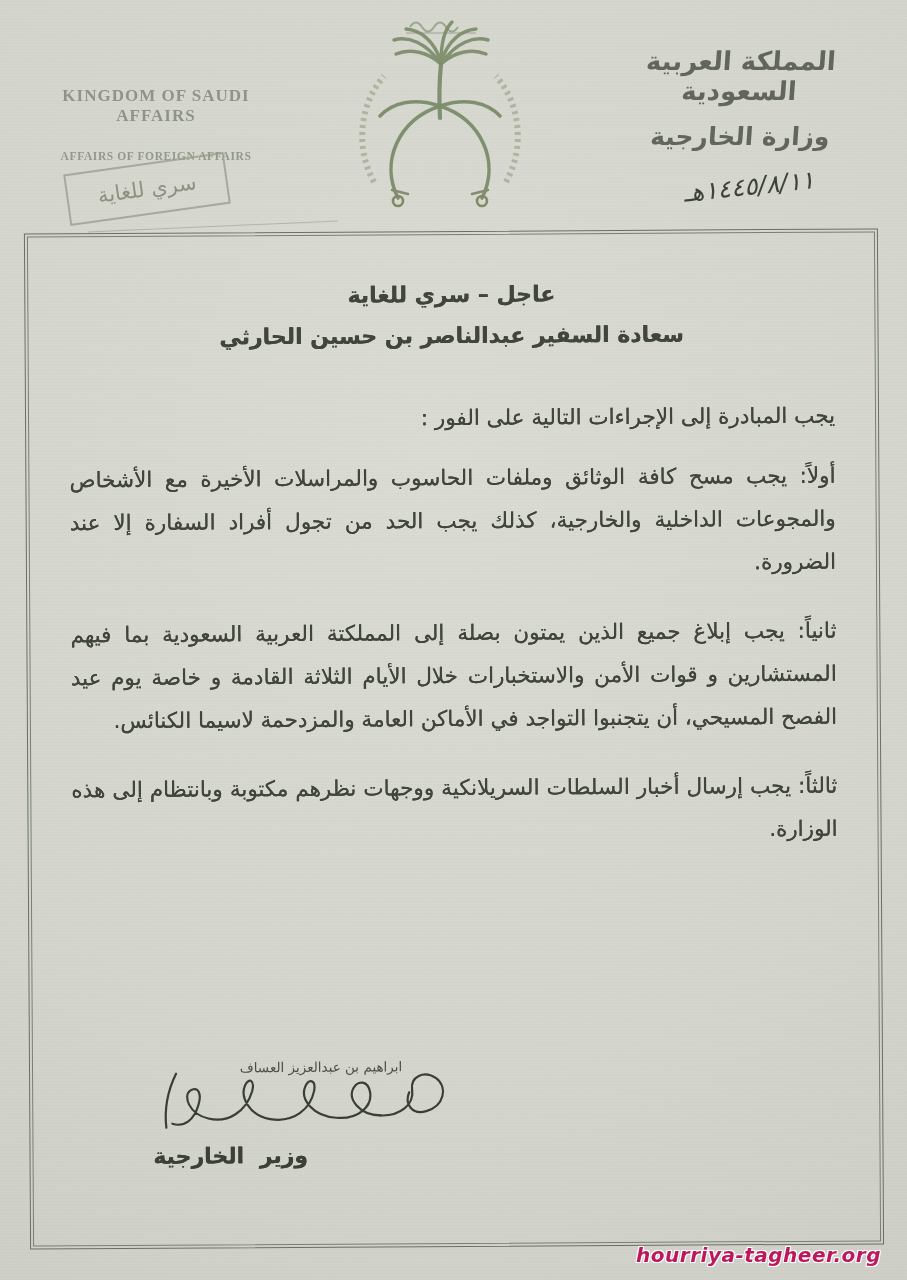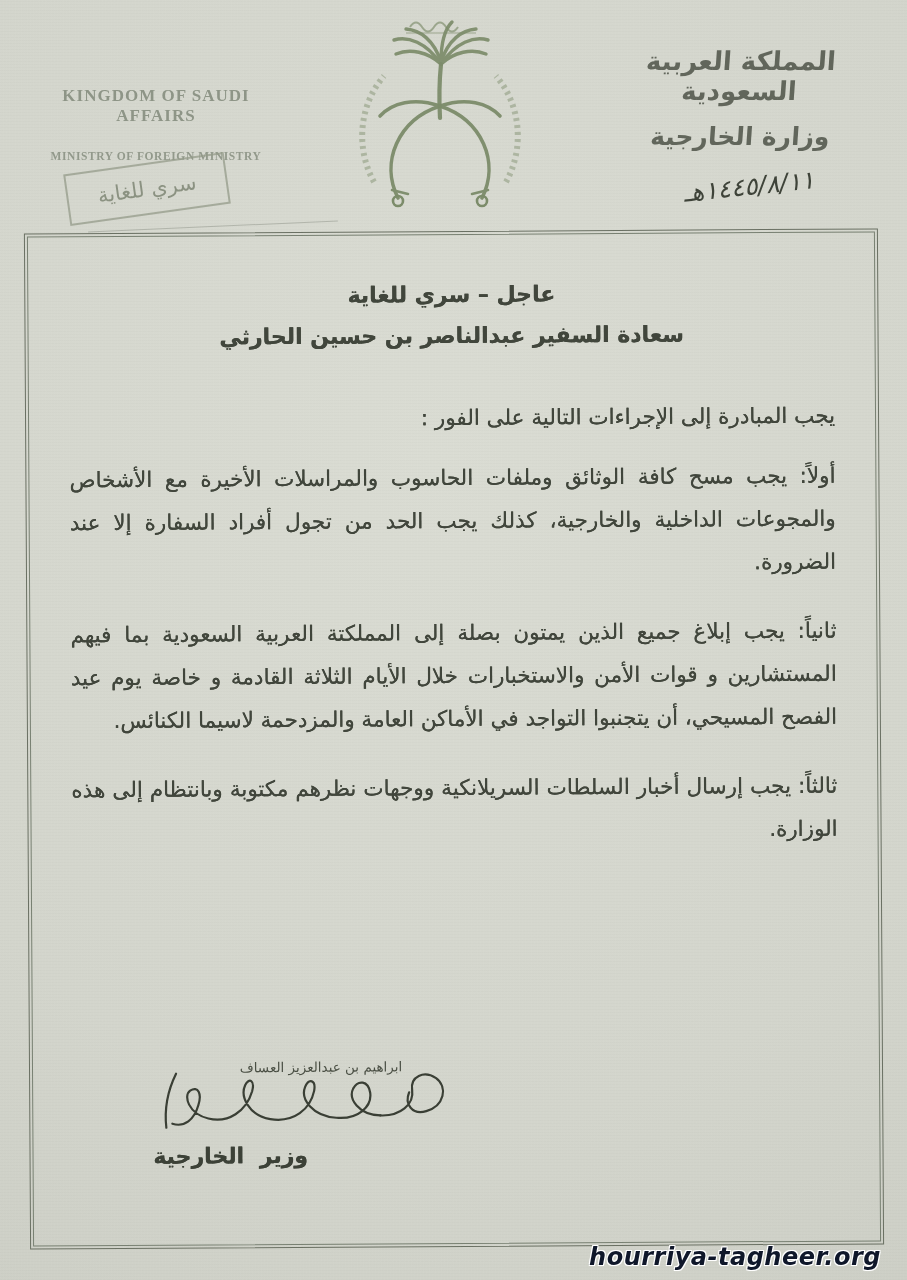--- a/index.html
+++ b/index.html
@@ -81,34 +81,34 @@
   }
   .sig-svg{position:absolute;left:28px;top:14px;}
   .sig-title{
     position:absolute;left:12px;top:92px;width:180px;text-align:center;
     font-size:22px;font-weight:bold;color:#3c4137;direction:rtl;word-spacing:8px;
     text-shadow:.3px 0 0 currentColor;
   }
   
   .watermark{
     position:absolute;right:26px;top:1243px;
-    font-size:24px;font-weight:bold;font-style:italic;
-    color:#0f172a;letter-spacing:.5px;
+    font-size:20px;font-weight:bold;font-style:italic;
+    color:#be185d;letter-spacing:.5px;
     text-shadow:0 0 2px #fff, 1px 1px 0 #fff, -1px -1px 0 #fff, 1px -1px 0 #fff, -1px 1px 0 #fff;
   }
 </style>
 </head>
 <body>
 
 <div class="paper"></div>
 <div class="grain"></div>
 
 <div class="en-head">
   <div class="l1">KINGDOM OF SAUDI AFFAIRS</div>
-  <div class="l2">MINISTRY OF FOREIGN MINISTRY</div>
+  <div class="l2">AFFAIRS OF FOREIGN AFFAIRS</div>
 </div>
 
 <div class="stamp">
   <span>سري للغاية</span>
 </div>
 
 <div class="emblem">
   <svg width="188" height="212" viewBox="0 0 188 212" fill="none" stroke="#7c8c6a">
 
     <path d="M64,17 q6,-9 12,0 q6,9 12,0 q6,-9 12,0 q6,9 12,0" stroke-width="2" opacity=".65"></path>

